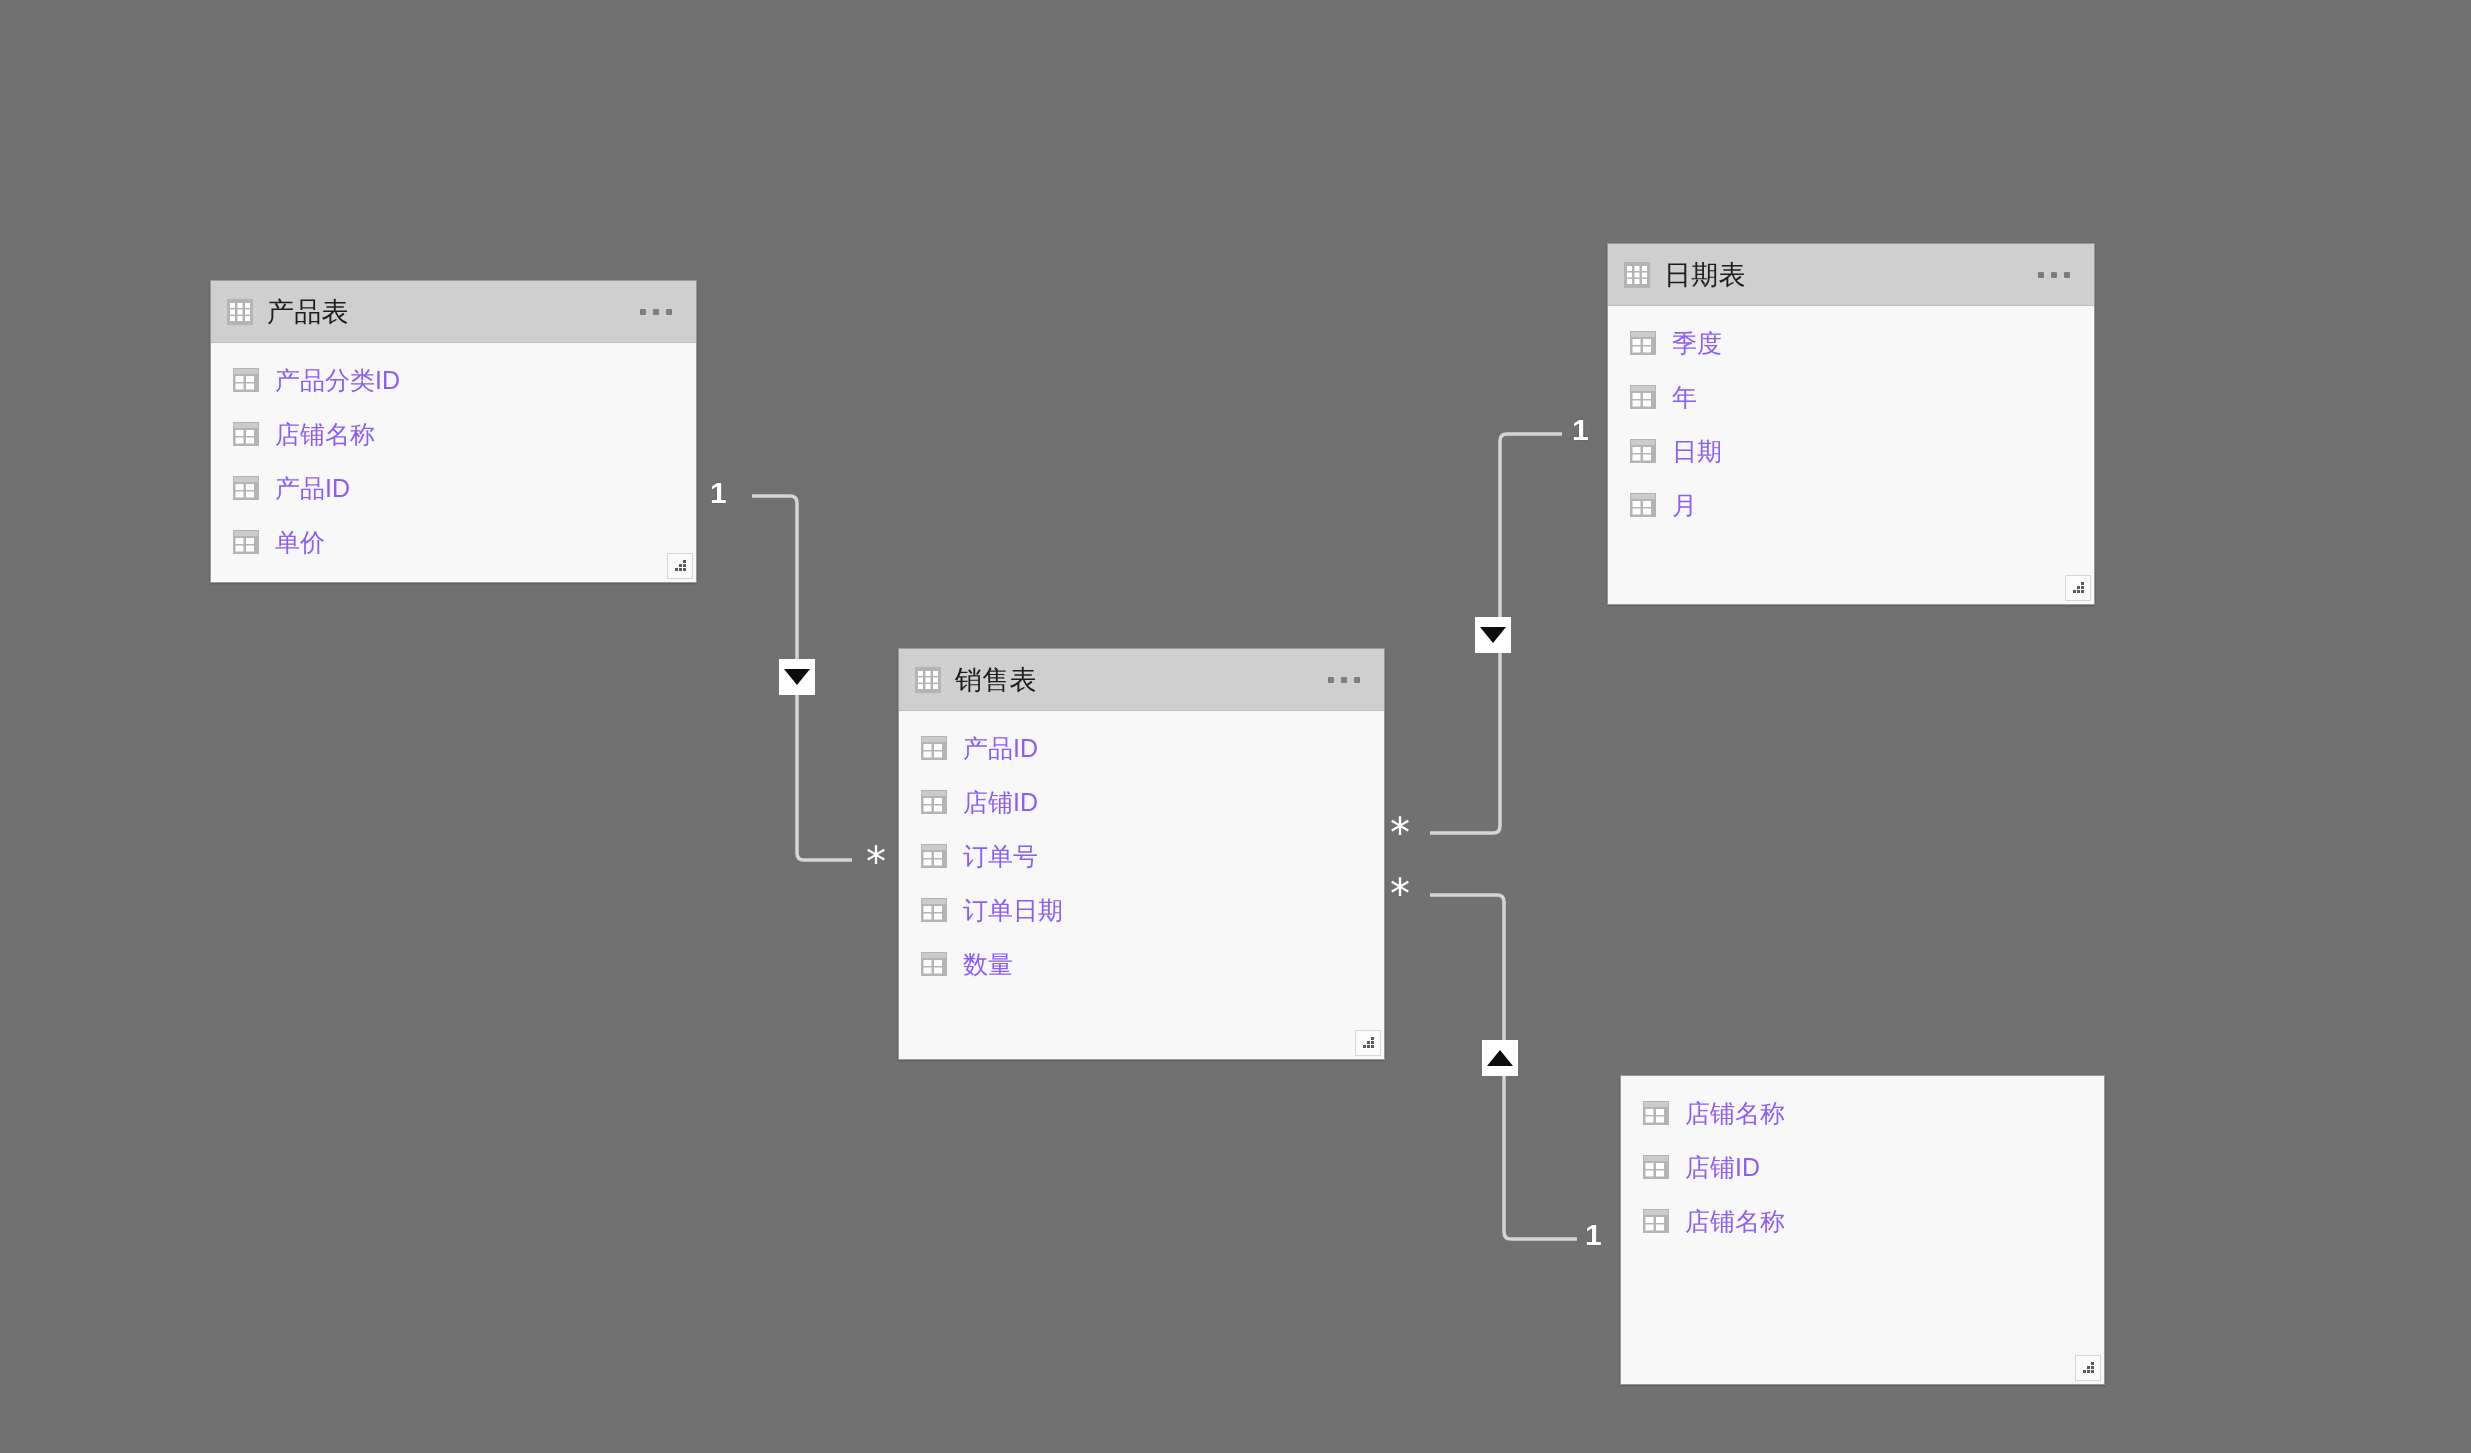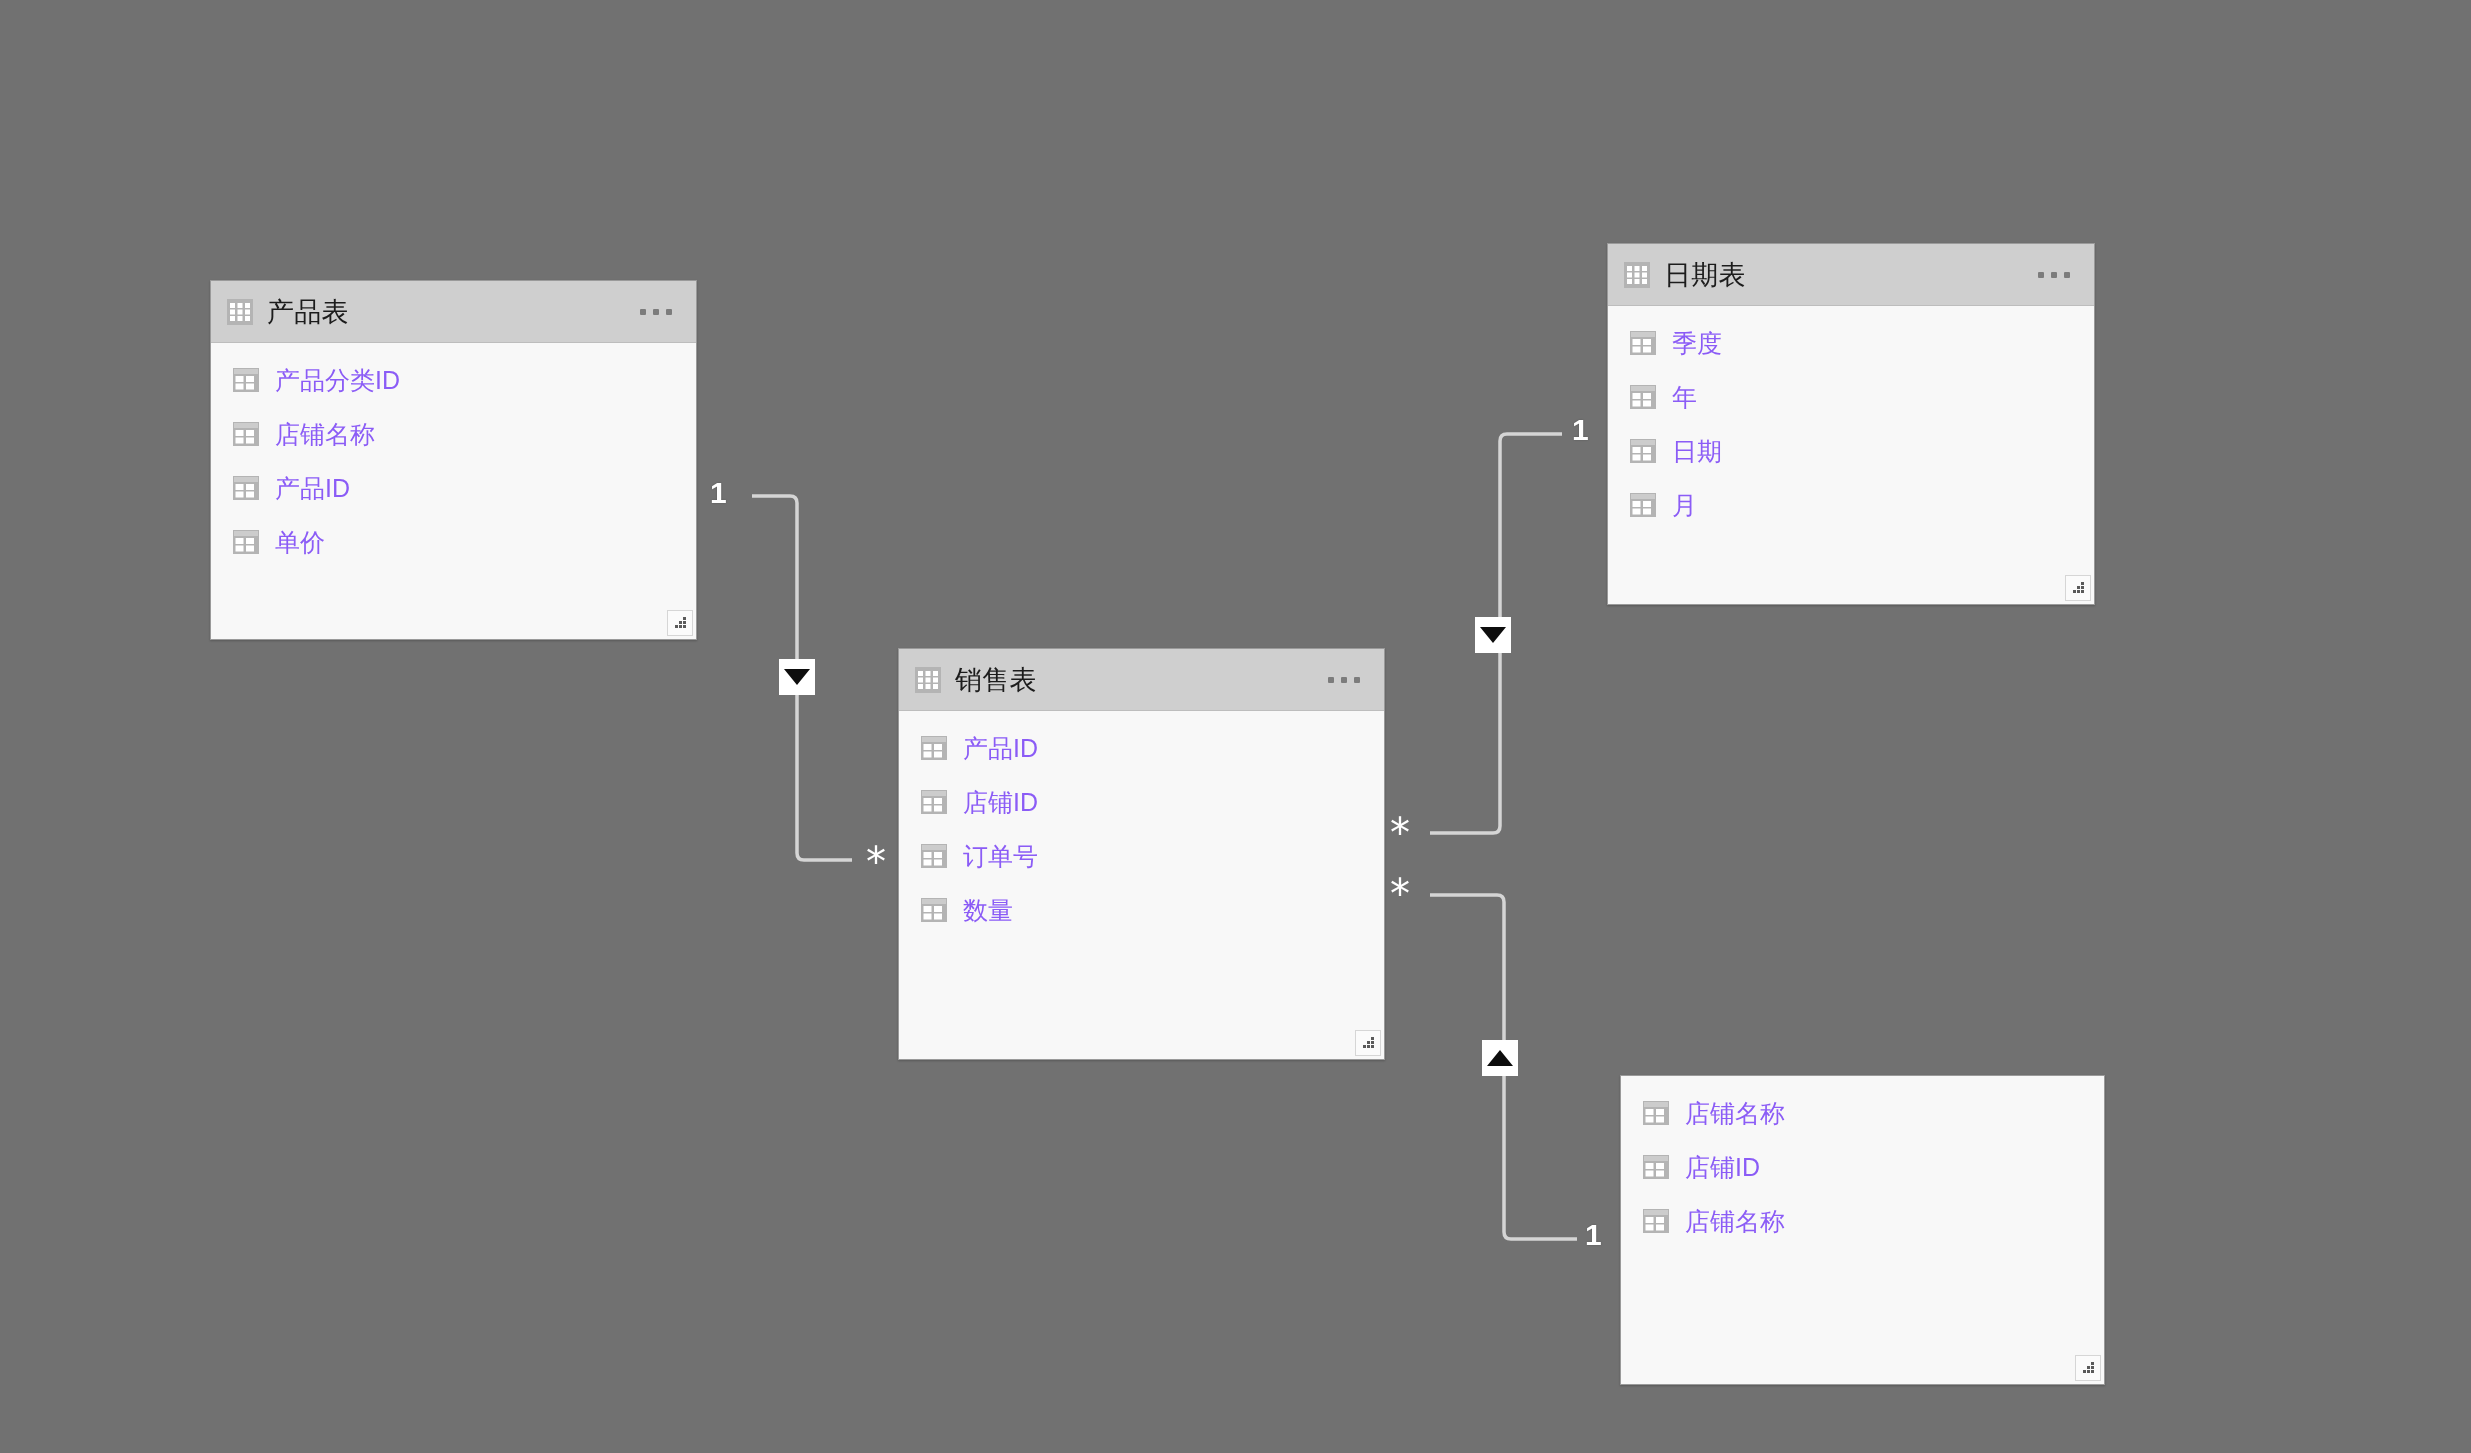--- a/index.html
+++ b/index.html
@@ -159,21 +159,21 @@
 
 <div id="canvas">
 
   <svg id="links" viewBox="0 0 2471 1453" preserveAspectRatio="none">
       <path d="M 752 496 L 790 496 Q 797 496 797 503 L 797 853 Q 797 860 804 860 L 852 860" fill="none" stroke="#d5d5d5" stroke-width="3.5"></path>
       <path d="M 1562 434 L 1507 434 Q 1500 434 1500 441 L 1500 826 Q 1500 833 1493 833 L 1430 833" fill="none" stroke="#d5d5d5" stroke-width="3.5"></path>
       <path d="M 1430 895 L 1497 895 Q 1504 895 1504 902 L 1504 1232 Q 1504 1239 1511 1239 L 1577 1239" fill="none" stroke="#d5d5d5" stroke-width="3.5"></path>
     </svg>
 
   <div id="cards">
-      <div class="table-card" style="left: 210px; top: 280px; width: 487px; height: 360px;">
+      <div class="table-card" style="left: 210px; top: 280px; width: 487px; height: 303px;">
         <div class="card-header">
           <svg class="tbl-icon" width="26" height="26" viewBox="0 0 26 26">
             <rect x="0" y="0" width="26" height="26" fill="#b4b4b4"></rect>
             <g fill="#ffffff">
               <rect x="3" y="4" width="5" height="5"></rect>
               <rect x="10.5" y="4" width="5" height="5"></rect>
               <rect x="18" y="4" width="5" height="5"></rect>
               <rect x="3" y="10.5" width="5" height="5"></rect>
               <rect x="10.5" y="10.5" width="5" height="5"></rect>
               <rect x="18" y="10.5" width="5" height="5"></rect>
@@ -323,20 +323,33 @@
             <svg class="tbl-icon" width="26" height="24" viewBox="0 0 26 24">
               <rect x="0" y="0" width="26" height="24" fill="#b4b4b4"></rect>
               <rect x="1" y="1" width="24" height="5" fill="#cccccc"></rect>
               <g fill="#ffffff">
                 <rect x="2.5" y="8" width="8" height="6"></rect>
                 <rect x="13" y="8" width="8" height="6"></rect>
                 <rect x="2.5" y="15.5" width="8" height="6"></rect>
                 <rect x="13" y="15.5" width="8" height="6"></rect>
               </g>
             </svg>
+            <span class="field-label">订单日期</span>
+          </div>
+          <div class="field-row">
+            <svg class="tbl-icon" width="26" height="24" viewBox="0 0 26 24">
+              <rect x="0" y="0" width="26" height="24" fill="#b4b4b4"></rect>
+              <rect x="1" y="1" width="24" height="5" fill="#cccccc"></rect>
+              <g fill="#ffffff">
+                <rect x="2.5" y="8" width="8" height="6"></rect>
+                <rect x="13" y="8" width="8" height="6"></rect>
+                <rect x="2.5" y="15.5" width="8" height="6"></rect>
+                <rect x="13" y="15.5" width="8" height="6"></rect>
+              </g>
+            </svg>
             <span class="field-label">数量</span>
           </div>
           <div class="resize-handle">
             <svg width="24" height="24" viewBox="0 0 24 24">
               <g fill="#5a5a5a">
                 <rect x="15" y="6" width="3" height="3"></rect>
                 <rect x="11" y="10" width="3" height="3"></rect>
                 <rect x="15" y="10" width="3" height="3"></rect>
                 <rect x="7" y="14" width="3" height="3"></rect>
                 <rect x="11" y="14" width="3" height="3"></rect>

